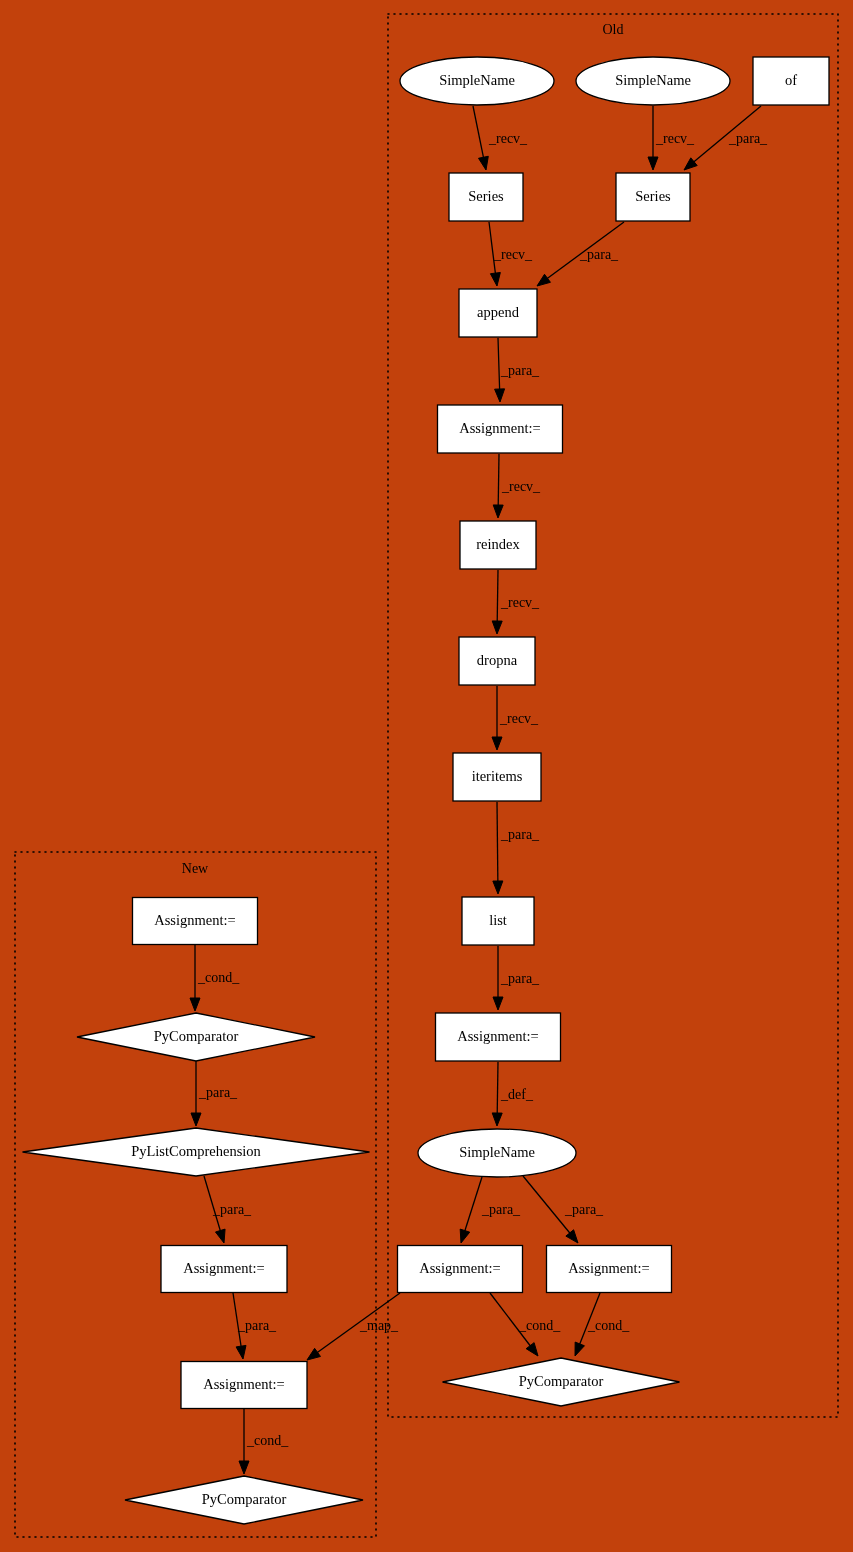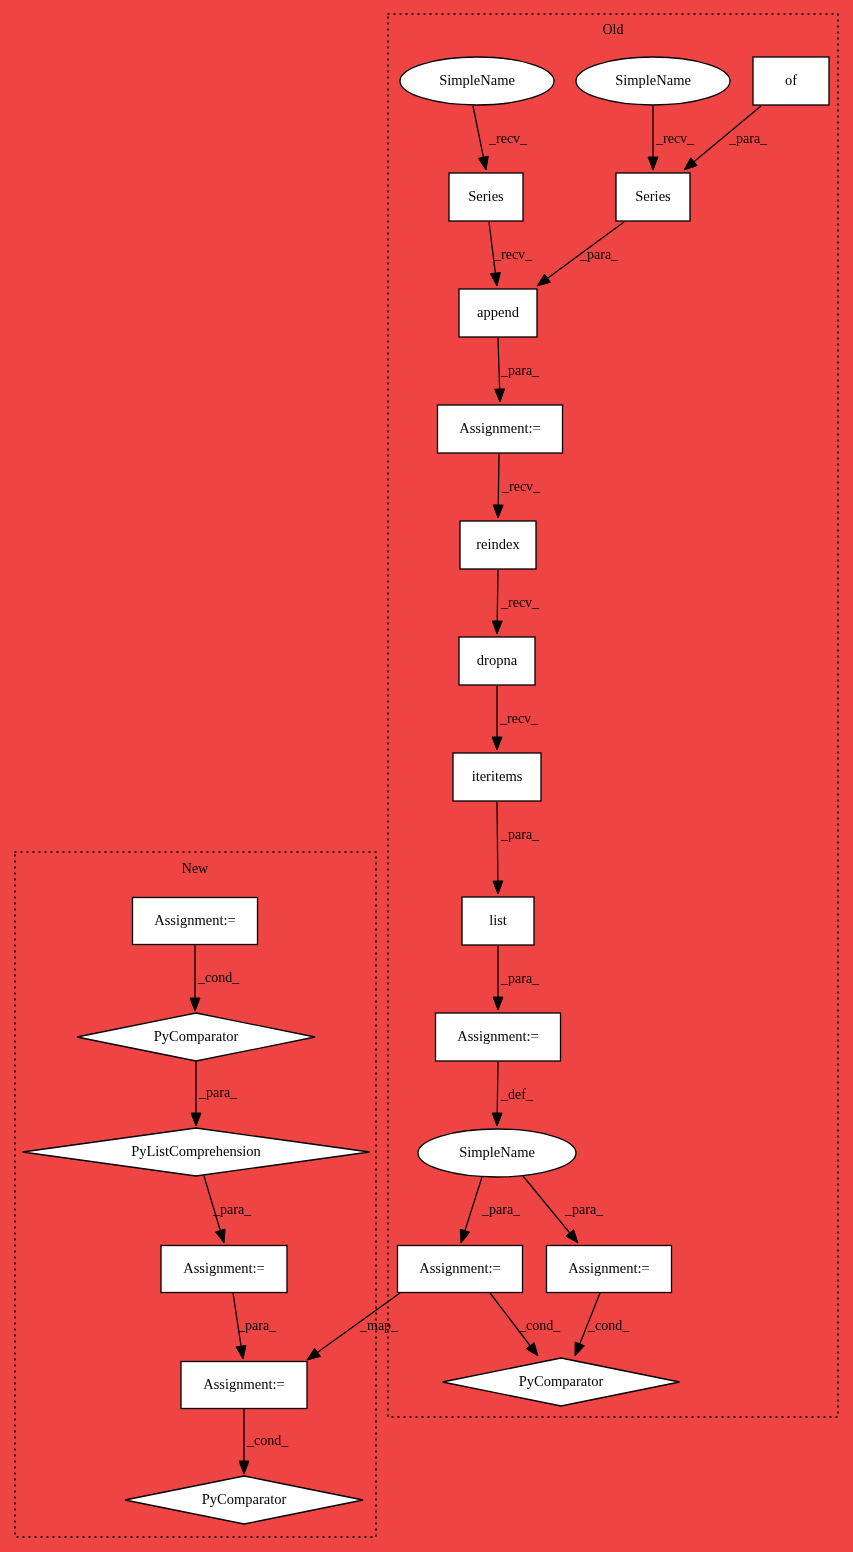--- a/index.html
+++ b/index.html
@@ -4,21 +4,21 @@
 <style>
   html, body {
     margin: 0;
     padding: 0;
     background: #ffffff;
   }
   #canvas-wrap {
     position: relative;
     width: 853px;
     height: 1552px;
-    background: #ef4444;
+    background: #c2410c;
     overflow: hidden;
   }
   svg#graph {
     display: block;
     width: 853px;
     height: 1552px;
     font-family: "Liberation Serif", "DejaVu Serif", serif;
   }
   .cluster-box {
     fill: none;

